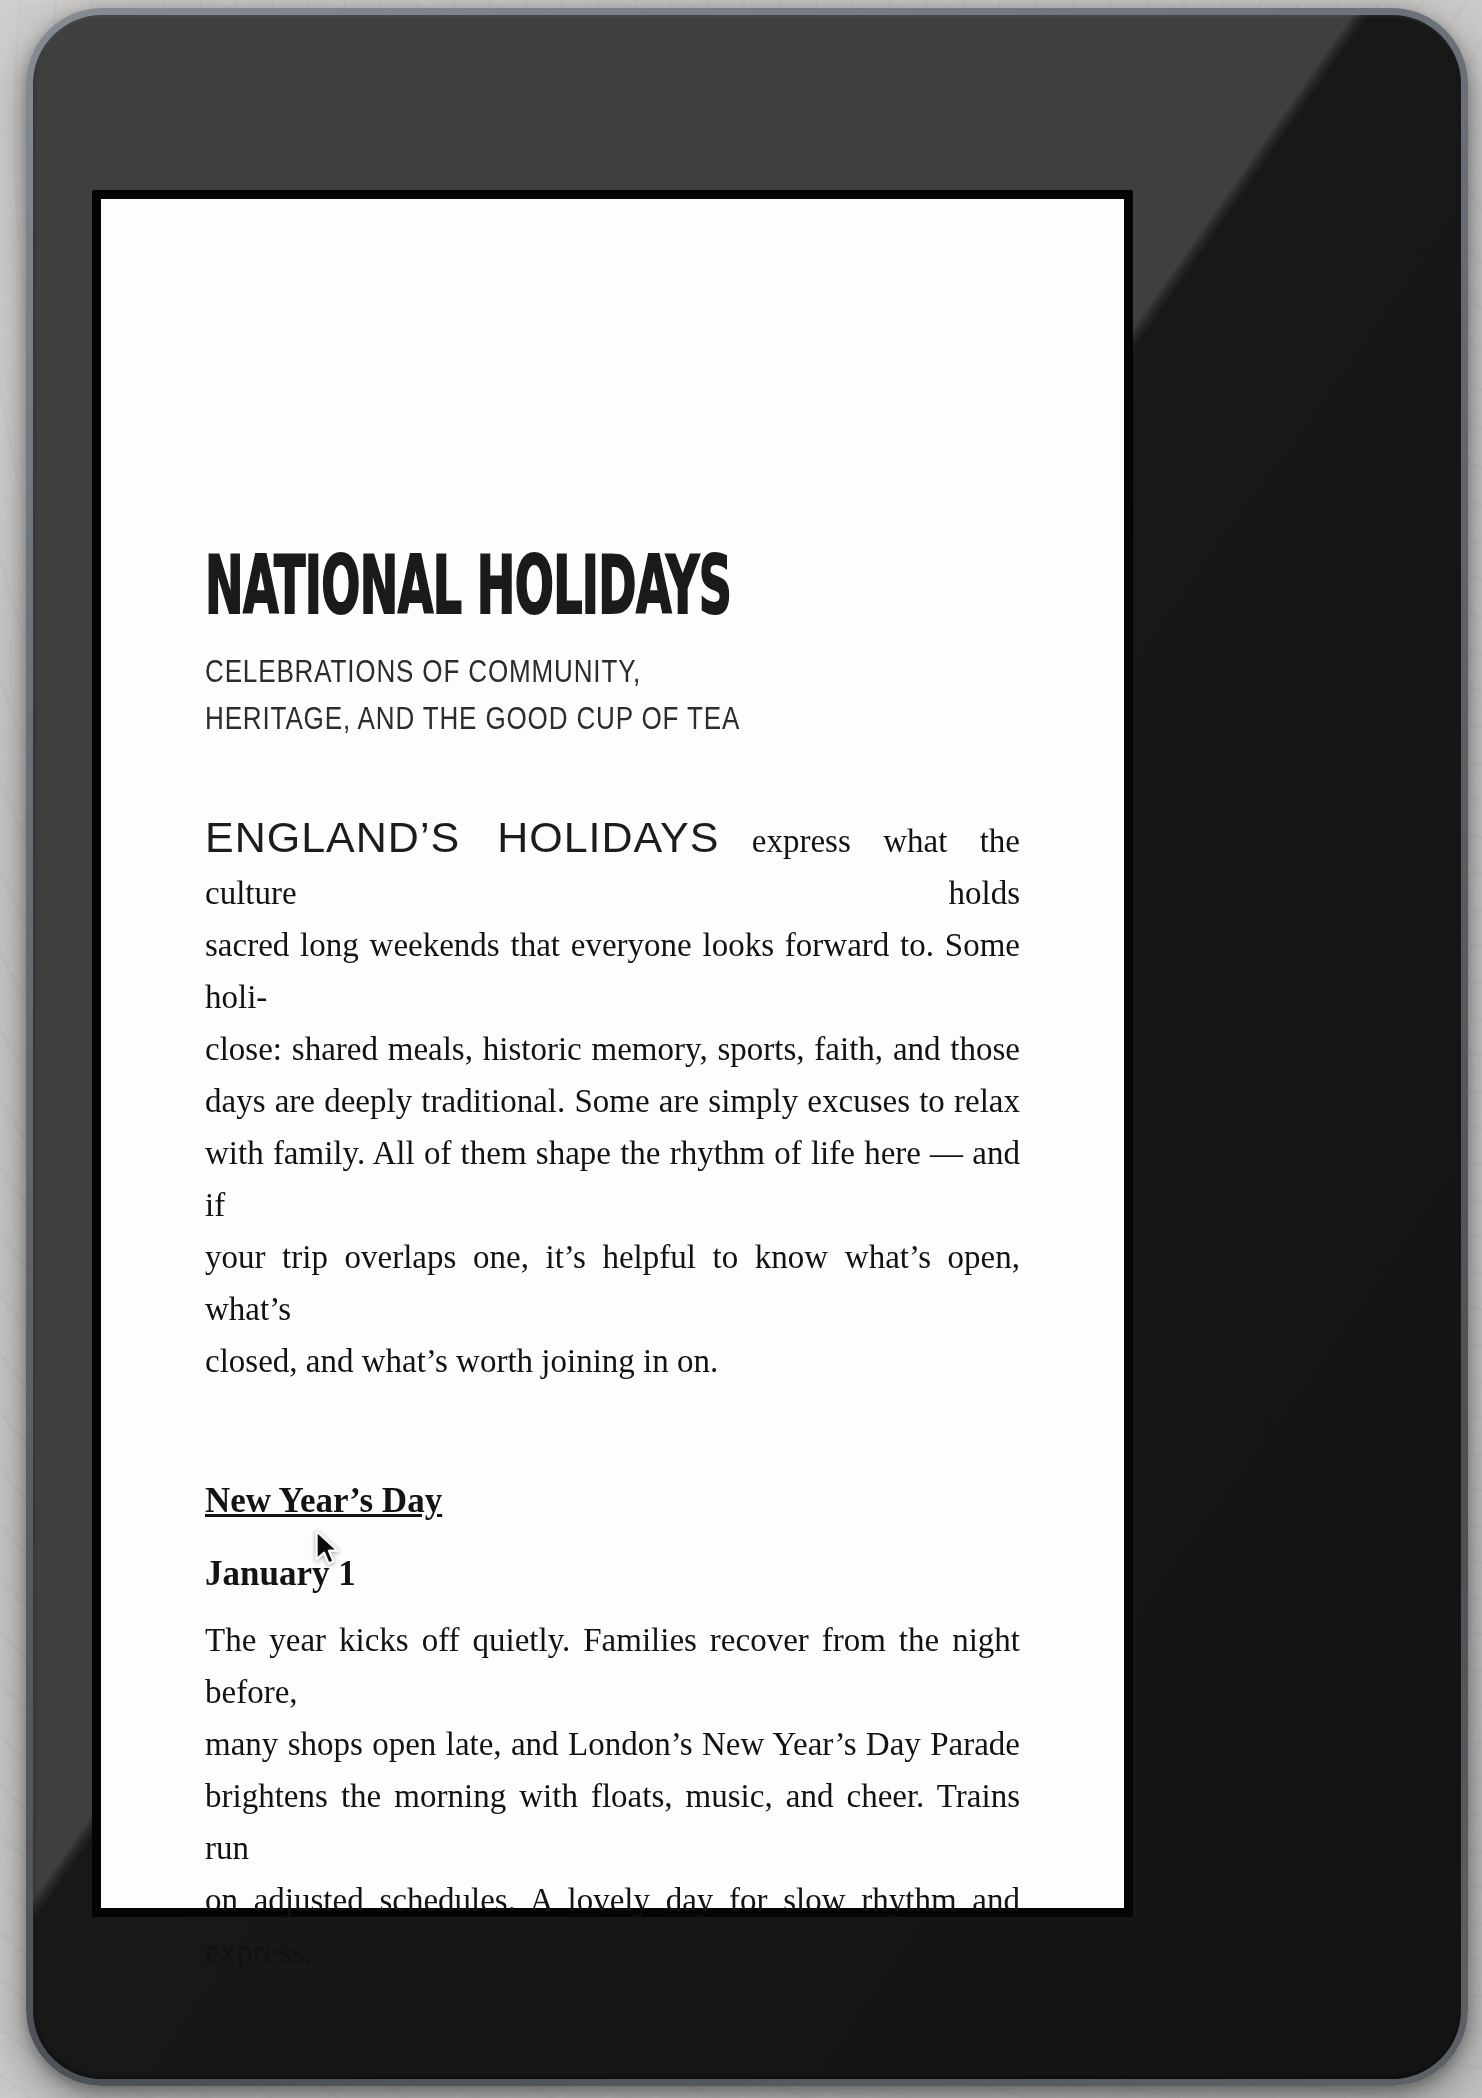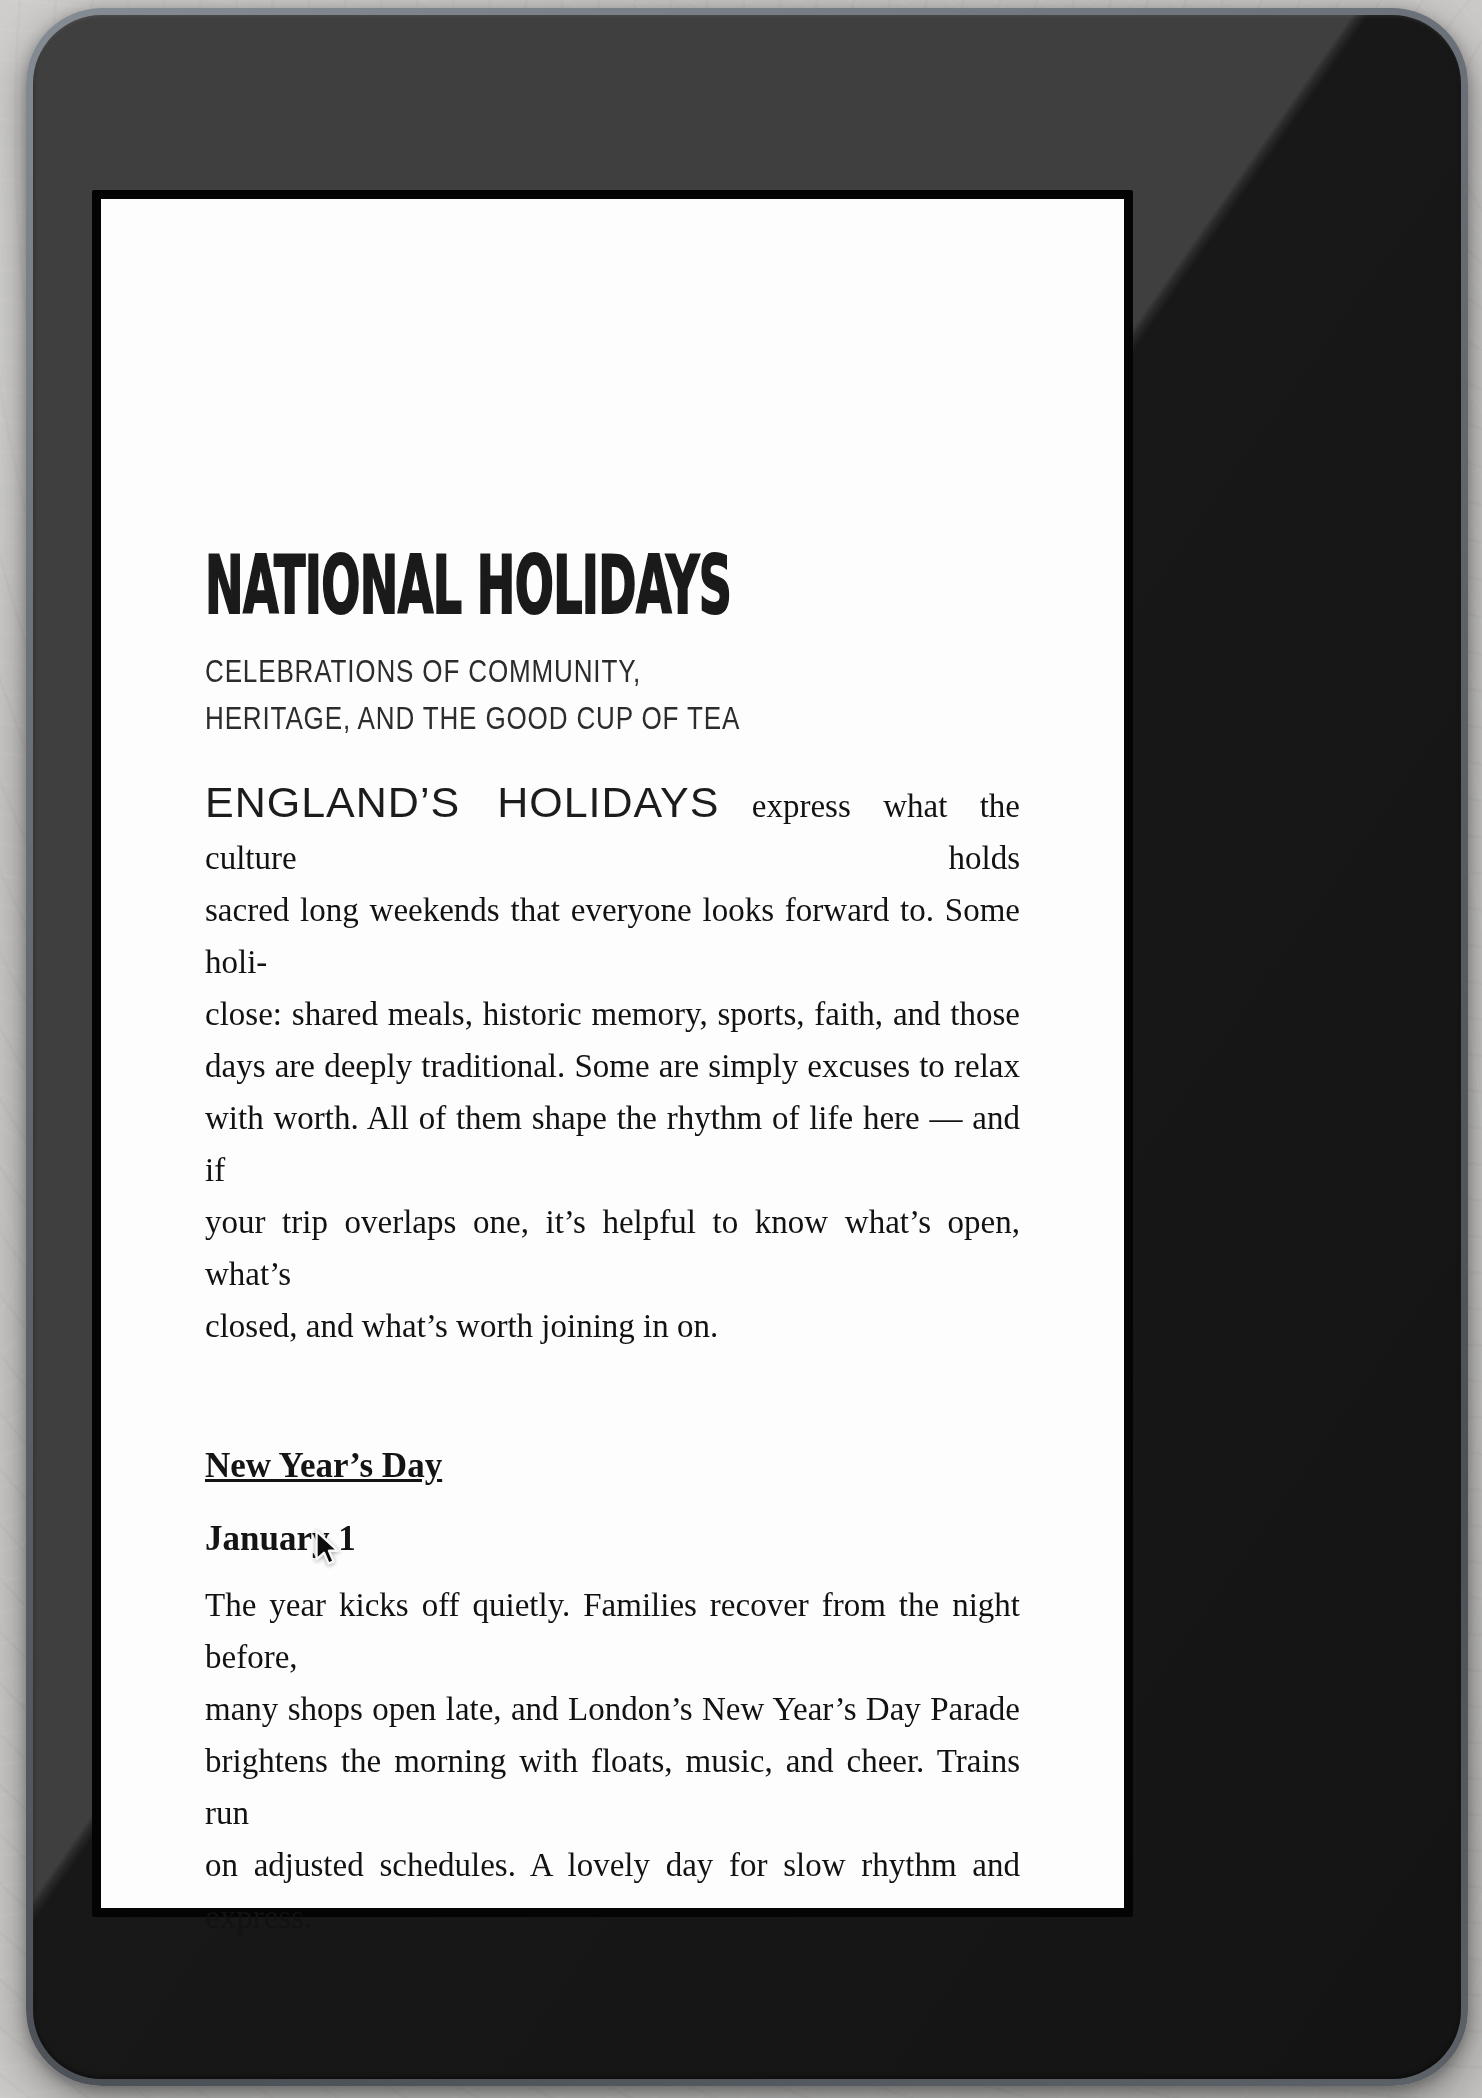--- a/index.html
+++ b/index.html
@@ -74,21 +74,21 @@
     white-space: nowrap;
   }
   .para { margin: 0; }
   .para .jline {
     line-height: 52px;
     text-align: justify;
     text-align-last: justify;
     white-space: normal;
   }
   .para .jline:last-child { text-align-last: left; }
-  .intro { margin-top: 34px; }
+  .intro { margin-top: 69px; }
   .leadin {
     font-family: "Liberation Sans", sans-serif;
     font-stretch: condensed;
     font-size: 43px;
     letter-spacing: 1px;
     color: #1c1c1c;
   }
   h2.section-heading {
     margin: 91px 0 0 0;
     font-size: 35px;
@@ -129,21 +129,21 @@
       </div>
 
       <div class="para intro">
         <div class="jline">
           <span class="leadin">ENGLAND’S HOLIDAYS</span>
           <span>express what the culture holds</span>
         </div>
         <div class="jline">sacred long weekends that everyone looks forward to. Some holi-</div>
           <div class="jline">close: shared meals, historic memory, sports, faith, and those</div>
           <div class="jline">days are deeply traditional. Some are simply excuses to relax</div>
-          <div class="jline">with worth. All of them shape the rhythm of life here — and if</div>
+          <div class="jline">with family. All of them shape the rhythm of life here — and if</div>
           <div class="jline">your trip overlaps one, it’s helpful to know what’s open, what’s</div>
           <div class="jline">closed, and what’s worth joining in on.</div>
       </div>
 
       <h2 class="section-heading">New Year’s Day</h2>
       <h3 class="section-date">January 1</h3>
 
       <div class="para section-body">
         <div class="jline">The year kicks off quietly. Families recover from the night before,</div>
           <div class="jline">many shops open late, and London’s New Year’s Day Parade</div>

